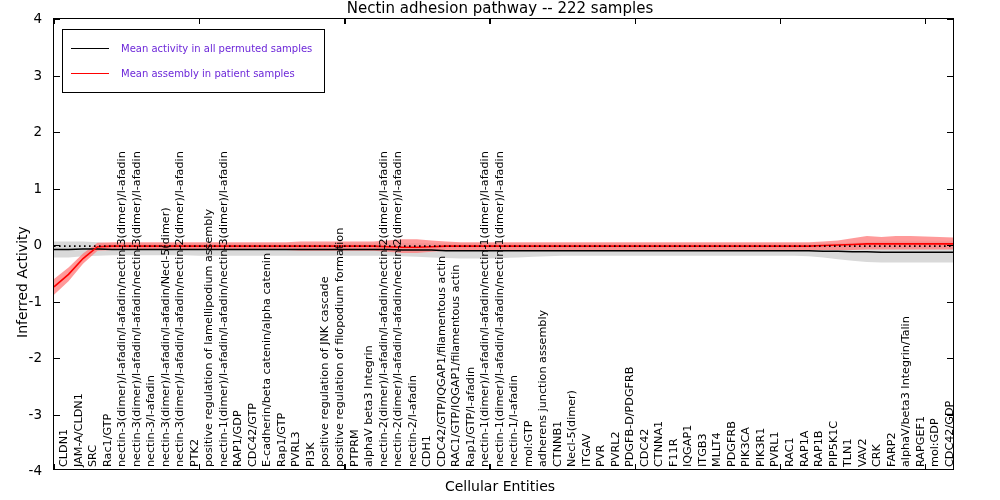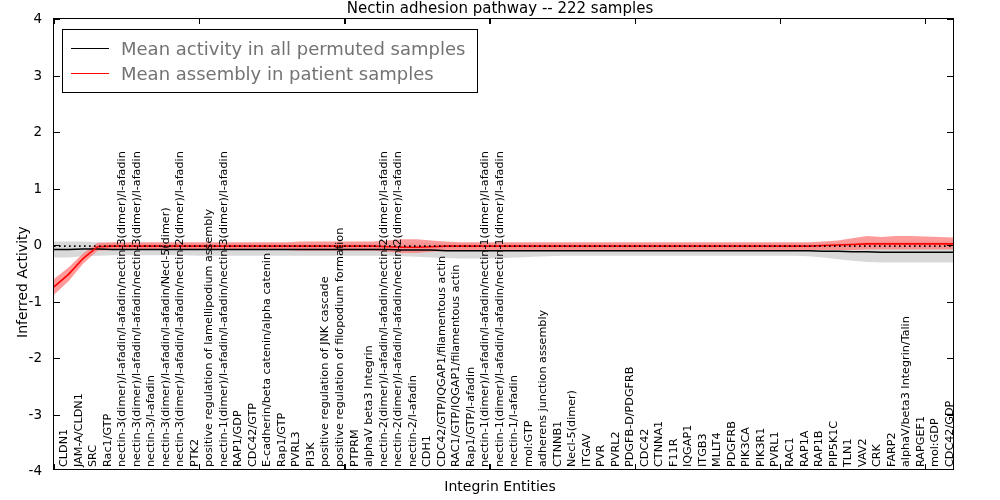--- a/index.html
+++ b/index.html
@@ -29,21 +29,21 @@
         transform:rotate(-90deg);transform-origin:left top;line-height:1;}
   .xtitle{position:absolute;left:0;top:478px;width:1000px;text-align:center;
           font-size:14px;color:#000;}
 
   
   #legend{position:absolute;left:8px;top:10px;background:#fff;
           border:1.2px solid #000;padding:6px 12px 6px 8px;z-index:40;}
   .lgrow{display:flex;align-items:center;height:25px;}
   .lgline{width:38px;height:0;border-top:1.6px solid #000;margin-right:12px;}
   .lgline.red{border-top-color:#ff0000;}
-  .lgtxt{font-size:18px;color:#737373;white-space:nowrap;}
+  .lgtxt{font-size:10px;color:#6d28d9;white-space:nowrap;}
 
   svg.series{position:absolute;left:0;top:0;width:901px;height:452px;display:block;}
 </style>
 </head>
 <body>
 
 <div id="fig">
 
   <div class="title">Nectin adhesion pathway -- 222 samples</div>
 
@@ -173,14 +173,14 @@
         <span class="lgline"></span>
         <span class="lgtxt">Mean activity in all permuted samples</span>
       </div>
       <div class="lgrow">
         <span class="lgline red"></span>
         <span class="lgtxt">Mean assembly in patient samples</span>
       </div>
     </div>
   </div>
 
-  <div class="xtitle">Integrin Entities</div>
+  <div class="xtitle">Cellular Entities</div>
 </div>
 
 </body></html>

